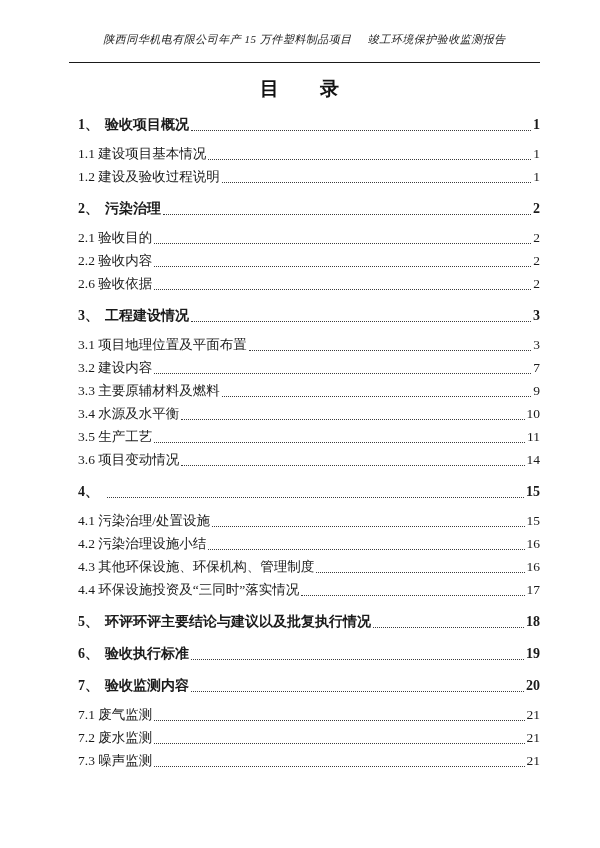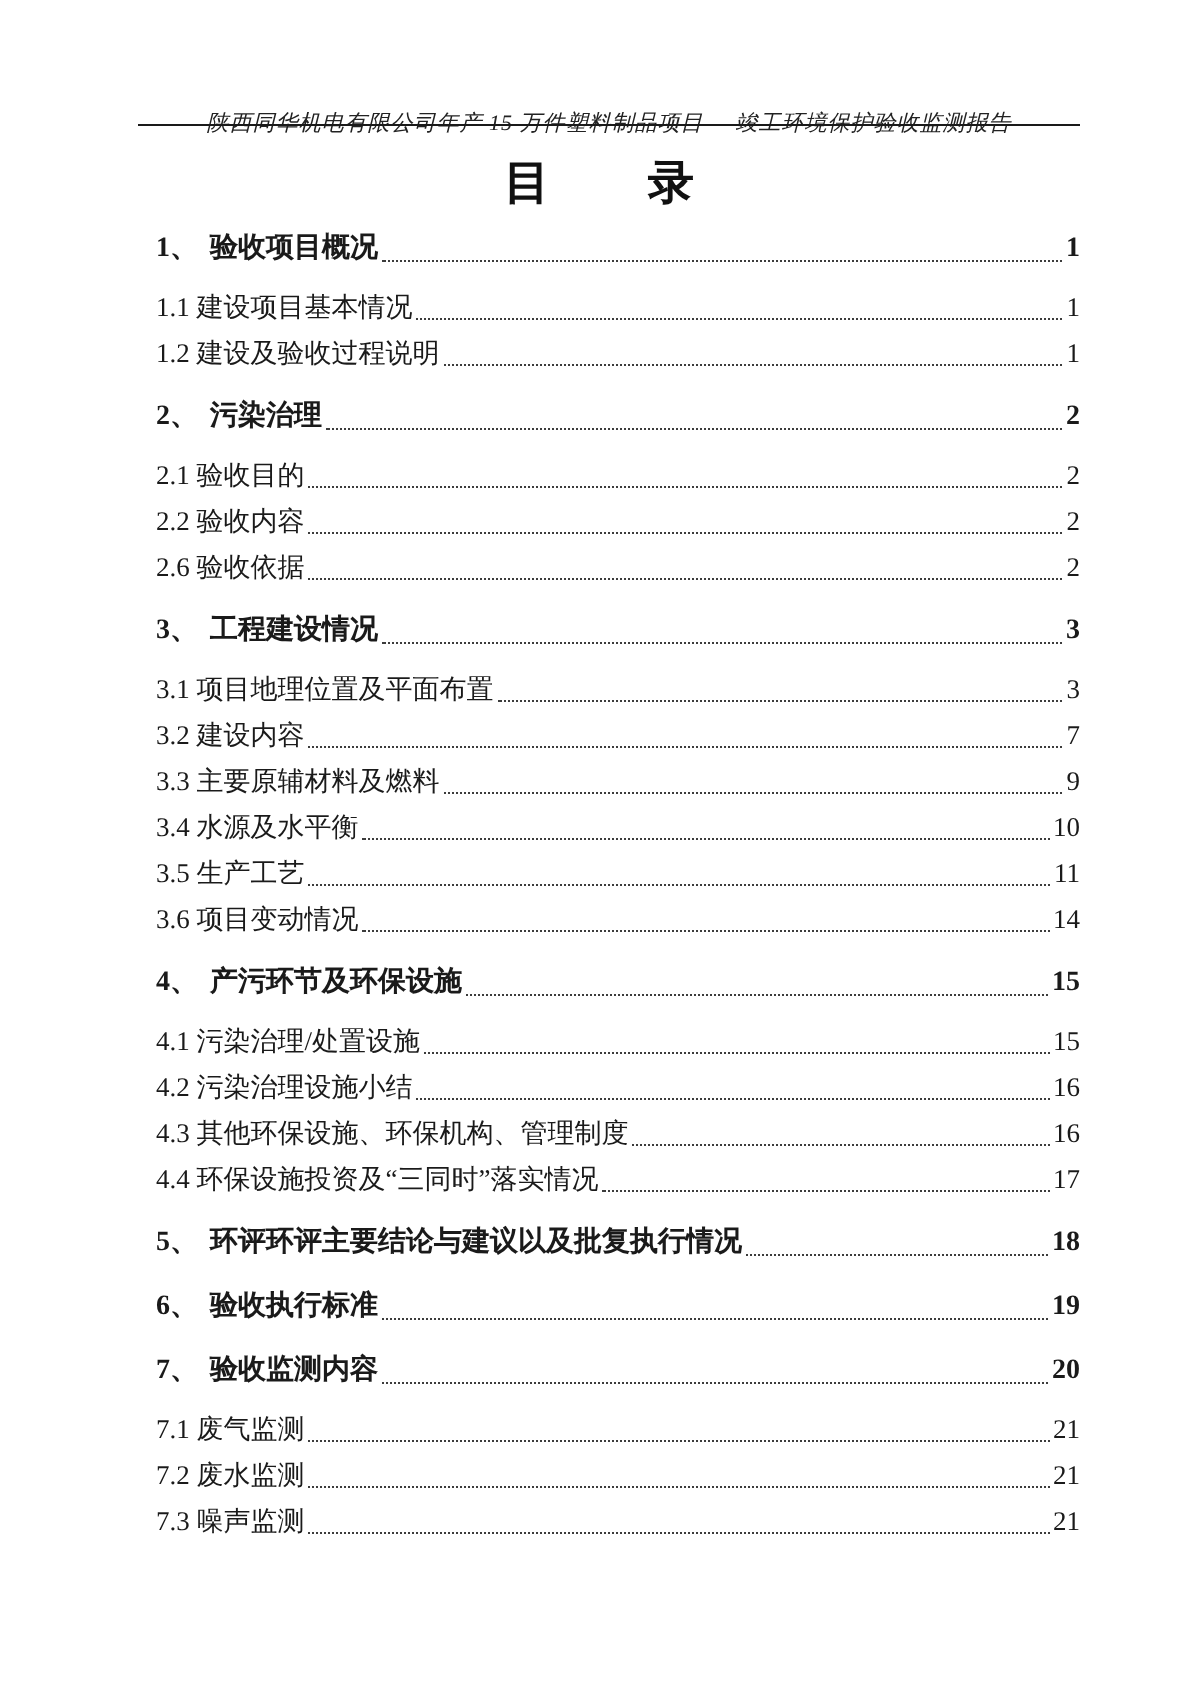--- a/index.html
+++ b/index.html
@@ -13,21 +13,21 @@
     overflow: hidden;
   }
   .page {
     position: absolute;
     inset: 0;
     background: #ffffff;
   }
   
   .doc-header {
     position: absolute;
-    top: 54px;
+    top: 32px;
     left: 69px;
     width: 471px;
     display: flex;
     justify-content: center;
     gap: 16px;
     font-size: 11px;
     font-style: italic;
     letter-spacing: 0.5px;
     color: #222222;
     white-space: nowrap;
@@ -40,21 +40,21 @@
     height: 0;
     border-top: 1.6px solid #1a1a1a;
   }
   
   .toc-title {
     position: absolute;
     top: 76px;
     left: 0;
     width: 100%;
     text-align: center;
-    font-size: 23px;
+    font-size: 19px;
     font-weight: bold;
     color: #111111;
     white-space: pre;
     letter-spacing: 1px;
   }
   
   .toc {
     position: absolute;
     top: 103px;
     left: 78px;
@@ -177,21 +177,20 @@
         <span class="leader"></span>
         <span class="toc-page">11</span>
       </div>
       <div class="toc-row level2">
         <span class="toc-label">3.6 项目变动情况</span>
         <span class="leader"></span>
         <span class="toc-page">14</span>
       </div>
       <div class="toc-row level1">
         <span class="toc-num">4、</span>
-        <span class="toc-label">产污环节及环保设施</span>
         <span class="leader"></span>
         <span class="toc-page">15</span>
       </div>
       <div class="toc-row level2">
         <span class="toc-label">4.1 污染治理/处置设施</span>
         <span class="leader"></span>
         <span class="toc-page">15</span>
       </div>
       <div class="toc-row level2">
         <span class="toc-label">4.2 污染治理设施小结</span>

